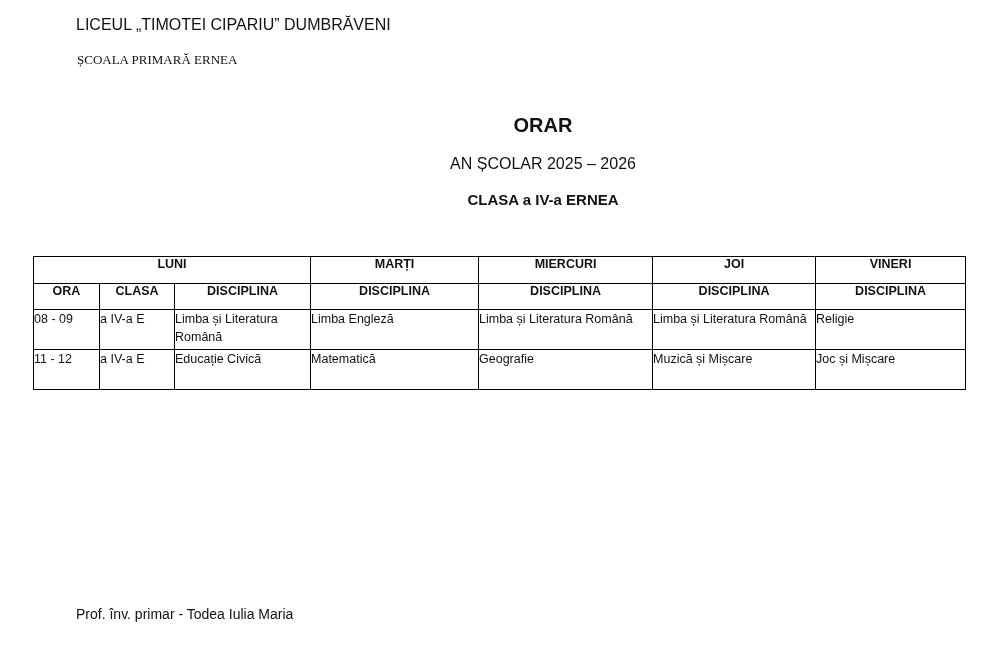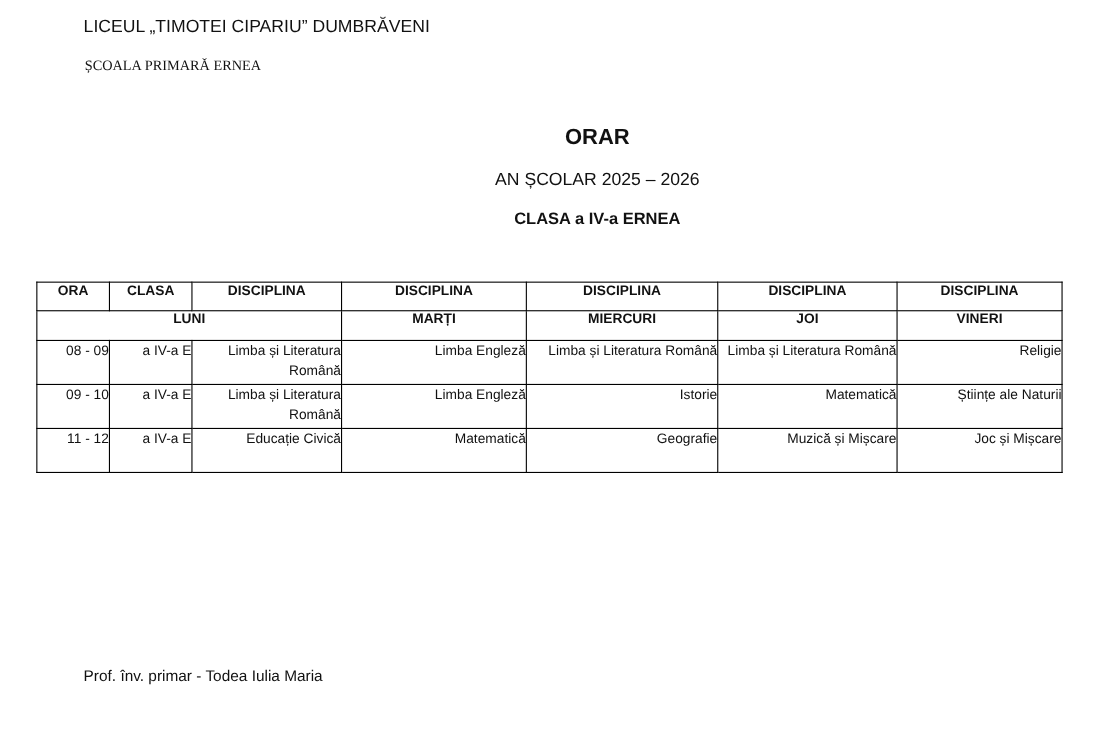--- a/index.html
+++ b/index.html
@@ -7,21 +7,21 @@
   .abs { position: absolute; margin-left: 36px; }
   .school { left: 40px; top: 16px; font-size: 16px; white-space: nowrap; }
   .subschool { left: 41px; top: 52px; font-size: 13px; font-family: "Liberation Serif", serif; white-space: nowrap; }
   .title { left: 0; width: 1014px; top: 114px; text-align: center; font-size: 20px; font-weight: bold; }
   .year { left: 0; width: 1014px; top: 155px; text-align: center; font-size: 16px; }
   .clasa { left: 0; width: 1014px; top: 191px; text-align: center; font-size: 15px; font-weight: bold; }
   table.orar { position: absolute; left: 33px; top: 256px; border-collapse: collapse; table-layout: fixed; width: 932px; }
   table.orar td, table.orar th { border: 1px solid #000; padding: 0; vertical-align: top; font-size: 12.5px; }
   th.day { height: 26px; font-size: 16px; font-weight: bold; text-align: center; vertical-align: middle; }
   th.sub { height: 25px; font-size: 13.5px; font-weight: bold; text-align: center; vertical-align: middle; }
-  td.cell { height: 39px; padding: 2px 6px 0 7px; line-height: 18px; text-align: right; }
+  td.cell { height: 39px; padding: 2px 6px 0 7px; line-height: 18px; }
   td.ora { font-size: 14px; padding: 2px 4px 0 6px; line-height: 18px; }
   .footer { left: 40px; top: 606px; font-size: 14px; white-space: nowrap; }
 </style>
 </head>
 <body>
 
 <div class="abs school">LICEUL „TIMOTEI CIPARIU” DUMBRĂVENI</div>
 <div class="abs subschool">ȘCOALA PRIMARĂ ERNEA</div>
 <div class="abs title">ORAR</div>
 <div class="abs year">AN ȘCOLAR 2025 – 2026</div>
@@ -32,52 +32,43 @@
     <col style="width:66px">
       <col style="width:75px">
       <col style="width:136px">
     <col style="width:168px">
       <col style="width:174px">
       <col style="width:163px">
       <col style="width:150px">
   </colgroup>
   <tbody>
       <tr>
+    <th class="day" colspan="3">LUNI</th>
+    <th class="day">MARȚI</th>
+    <th class="day">MIERCURI</th>
+    <th class="day">JOI</th>
+    <th class="day">VINERI</th>
+  </tr>
+  <tr>
     <th class="sub">ORA</th>
     <th class="sub">CLASA</th>
     <th class="sub">DISCIPLINA</th>
     <th class="sub">DISCIPLINA</th>
     <th class="sub">DISCIPLINA</th>
     <th class="sub">DISCIPLINA</th>
     <th class="sub">DISCIPLINA</th>
   </tr>
   <tr>
-    <th class="day" colspan="3">LUNI</th>
-    <th class="day">MARȚI</th>
-    <th class="day">MIERCURI</th>
-    <th class="day">JOI</th>
-    <th class="day">VINERI</th>
-  </tr>
-  <tr>
     <td class="cell ora">08 - 09</td>
     <td class="cell">a IV-a E</td>
     <td class="cell">Limba și Literatura Română</td>
     <td class="cell">Limba Engleză</td>
     <td class="cell">Limba și Literatura Română</td>
     <td class="cell">Limba și Literatura Română</td>
     <td class="cell">Religie</td>
-  </tr>
-  <tr>
-    <td class="cell ora">09 - 10</td>
-    <td class="cell">a IV-a E</td>
-    <td class="cell">Limba și Literatura Română</td>
-    <td class="cell">Limba Engleză</td>
-    <td class="cell">Istorie</td>
-    <td class="cell">Matematică</td>
-    <td class="cell">Științe ale Naturii</td>
   </tr>
   <tr>
     <td class="cell ora">11 - 12</td>
     <td class="cell">a IV-a E</td>
     <td class="cell">Educație Civică</td>
     <td class="cell">Matematică</td>
     <td class="cell">Geografie</td>
     <td class="cell">Muzică și Mișcare</td>
     <td class="cell">Joc și Mișcare</td>
   </tr>

